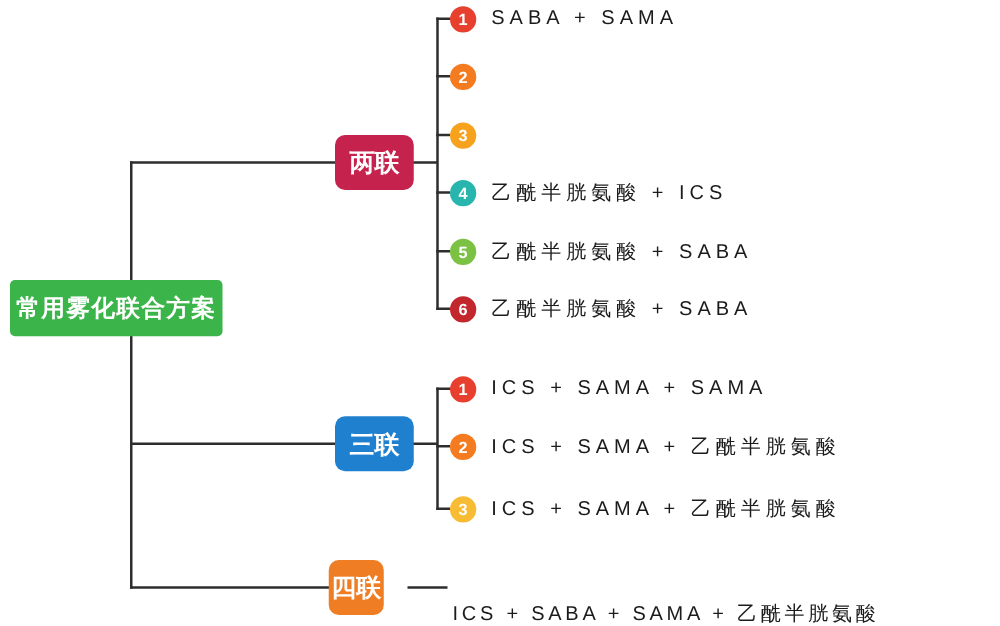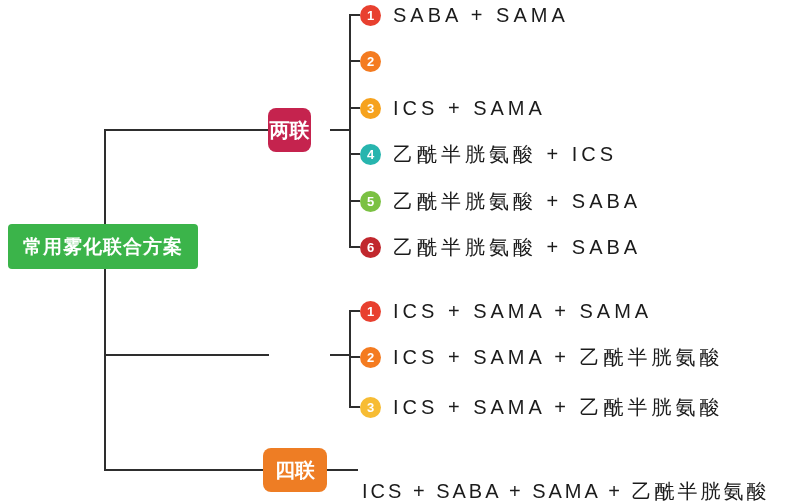--- a/index.html
+++ b/index.html
@@ -8,37 +8,37 @@
     font-family:"Liberation Sans","DejaVu Sans",sans-serif;
   }
   .line{position:absolute;background:#2e2e2e;}
   .line.h{height:2px;}
   .line.v{width:2px;}
   .node{
     position:absolute;display:flex;align-items:center;justify-content:center;
     color:#ffffff;font-weight:bold;box-sizing:border-box;z-index:2;
   }
   .root-node{
-    left:8px;top:224px;width:190px;height:45px;border-radius:4px;
+    left:8px;top:224px;width:170px;height:45px;border-radius:4px;
     font-size:19px;letter-spacing:1px;
   }
   .branch-node{
-    width:43px;height:44px;border-radius:8px;font-size:20px;
+    width:63px;height:44px;border-radius:8px;font-size:20px;
   }
   .row{
     position:absolute;display:flex;align-items:center;height:26px;gap:12px;
     white-space:nowrap;z-index:2;
   }
   .num{
     width:21px;height:21px;border-radius:50%;flex:0 0 21px;
     display:flex;align-items:center;justify-content:center;
     color:#ffffff;font-size:13px;font-weight:bold;line-height:1;
   }
   .txt{
-    font-size:20px;color:#1b1b1b;letter-spacing:4px;
+    font-size:16px;color:#1b1b1b;letter-spacing:4px;
   }
   .row-quad .txt{letter-spacing:3px;margin-top:42px;}
 </style>
 </head>
 <body>
 
 <div class="canvas">
 
   <div class="line v" style="left:104px;top:129px;height:342px"></div>
   <div class="line h" style="left:104px;top:129px;width:165px"></div>
@@ -58,32 +58,32 @@
   <div class="line v" style="left:349px;top:310px;height:98px"></div>
   <div class="line h" style="left:349px;top:310px;width:11px"></div>
   <div class="line h" style="left:349px;top:356px;width:11px"></div>
   <div class="line h" style="left:349px;top:406px;width:11px"></div>
 
   <div class="line h" style="left:326px;top:469px;width:32px"></div>
 
   <div class="node root-node" style="background: rgb(59, 180, 74);">常用雾化联合方案</div>
 
   <div class="node branch-node" style="left: 268px; top: 108px; background: rgb(197, 35, 78);">两联</div>
-  <div class="node branch-node" style="left: 263px; top: 448px; width: 64px; background: rgb(238, 125, 36);">四联</div>
+  <div class="node branch-node" style="left: 268px; top: 333px; background: rgb(31, 128, 208);">三联</div>
+  <div class="node branch-node" style="left: 263px; top: 448px; width: 44px; background: rgb(238, 125, 36);">四联</div>
 
   <div class="row" style="left:360px;top:2px">
     <span class="num" style="background: rgb(232, 64, 47);">1</span>
     <span class="txt">SABA + SAMA</span>
   </div>
   <div class="row" style="left:360px;top:48px">
     <span class="num" style="background: rgb(244, 123, 32);">2</span>
   </div>
   <div class="row" style="left:360px;top:95px">
     <span class="num" style="background: rgb(246, 162, 29);">3</span>
-    <span class="txt">ICS + SAMA</span>
   </div>
   <div class="row" style="left:360px;top:141px">
     <span class="num" style="background: rgb(39, 181, 174);">4</span>
     <span class="txt">乙酰半胱氨酸 + ICS</span>
   </div>
   <div class="row" style="left:360px;top:188px">
     <span class="num" style="background: rgb(123, 193, 67);">5</span>
     <span class="txt">乙酰半胱氨酸 + SABA</span>
   </div>
   <div class="row" style="left:360px;top:234px">

